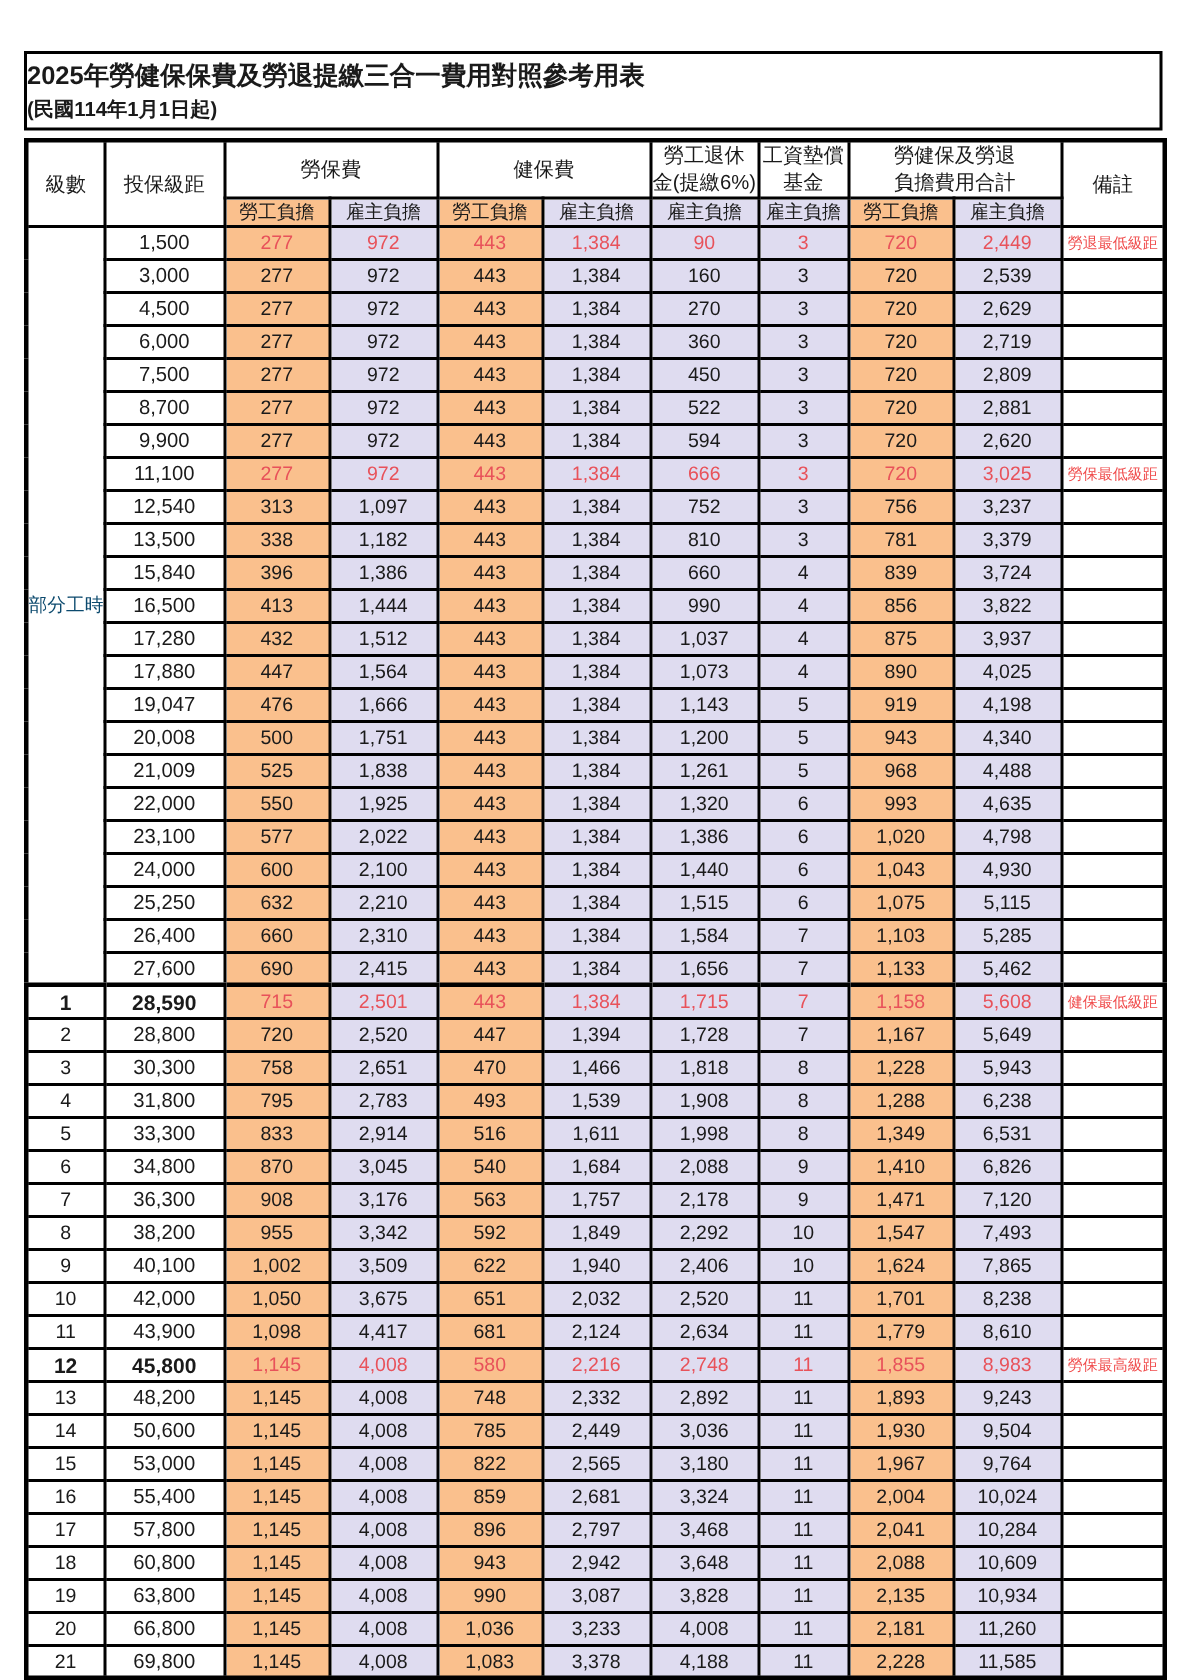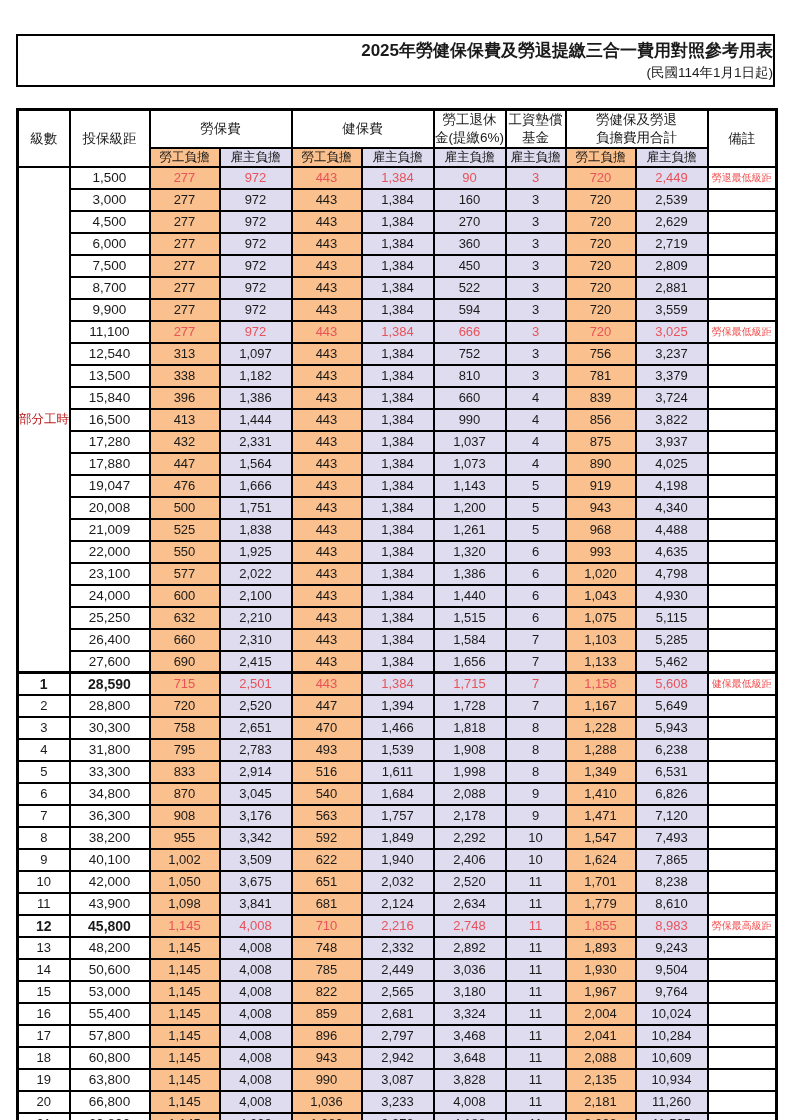--- a/index.html
+++ b/index.html
@@ -6,26 +6,26 @@
   html,body { margin:0; padding:0; background:#ffffff; }
   body {
     width:791px; height:1120px; overflow:hidden;
     font-family:"Liberation Sans","DejaVu Sans",sans-serif;
     color:#1a1a1a;
   }
   .page { padding:34px 16px 0 16px; }
 
   .title-box {
     border:2px solid #000;
-    text-align:right;
+    text-align:left;
     padding:3px 0 4px 0;
-    margin-bottom:21px;
+    margin-bottom:5px;
   }
   .title   { font-size:17px;  font-weight:700; line-height:1.45; }
-  .subtitle{ font-size:13.5px;font-weight:400; line-height:1.3; }
+  .subtitle{ font-size:13.5px;font-weight:700; line-height:1.3; }
 
   table.main {
     border-collapse:collapse;
     table-layout:fixed;
     width:759px;
     border:3px solid #000;
   }
   th, td {
     border:2px solid #000;
     text-align:center;
@@ -37,21 +37,21 @@
   }
   thead tr.h1 th { height:38px; font-weight:400; font-size:13.5px; line-height:1.3; }
   thead tr.h2 th { height:16px; font-weight:400; font-size:12.5px; }
   tbody td { height:22px; font-size:13px; }
 
   .emp { background:#FAC08D; }   
   .er  { background:#DFDCF0; }   
 
   td.c-bracket { font-size:13.5px;text-align:center; }
   td.c-remark  { font-size:10px; font-weight:400; color:#F04B4B; }
-  td.c-pt      { font-size:12.5px; color:#b91c1c; }
+  td.c-pt      { font-size:12.5px; color:#0c4a6e; }
 
   tr.red td.v  { color:#E8525A; }
   tr.bold td.c-level, tr.bold td.c-bracket { font-weight:700; font-size:14px; }
   tr.section td { border-top:3px solid #000; }
 </style>
 </head>
 <body>
 
 <div class="page">
 
@@ -181,21 +181,21 @@
         </tr>
         <tr>
           <td class="c-bracket">9,900</td>
           <td class="v emp">277</td>
           <td class="v er">972</td>
           <td class="v emp">443</td>
           <td class="v er">1,384</td>
           <td class="v er">594</td>
           <td class="v er">3</td>
           <td class="v emp">720</td>
-          <td class="v er">3,559</td>
+          <td class="v er">2,620</td>
           <td class="c-remark"></td>
         </tr>
         <tr class="red">
           <td class="c-bracket">11,100</td>
           <td class="v emp">277</td>
           <td class="v er">972</td>
           <td class="v emp">443</td>
           <td class="v er">1,384</td>
           <td class="v er">666</td>
           <td class="v er">3</td>
@@ -247,21 +247,21 @@
           <td class="v er">1,384</td>
           <td class="v er">990</td>
           <td class="v er">4</td>
           <td class="v emp">856</td>
           <td class="v er">3,822</td>
           <td class="c-remark"></td>
         </tr>
         <tr>
           <td class="c-bracket">17,280</td>
           <td class="v emp">432</td>
-          <td class="v er">2,331</td>
+          <td class="v er">1,512</td>
           <td class="v emp">443</td>
           <td class="v er">1,384</td>
           <td class="v er">1,037</td>
           <td class="v er">4</td>
           <td class="v emp">875</td>
           <td class="v er">3,937</td>
           <td class="c-remark"></td>
         </tr>
         <tr>
           <td class="c-bracket">17,880</td>
@@ -510,35 +510,35 @@
           <td class="v er">2,520</td>
           <td class="v er">11</td>
           <td class="v emp">1,701</td>
           <td class="v er">8,238</td>
           <td class="c-remark"></td>
         </tr>
         <tr>
           <td class="c-level">11</td>
           <td class="c-bracket">43,900</td>
           <td class="v emp">1,098</td>
-          <td class="v er">3,841</td>
+          <td class="v er">4,417</td>
           <td class="v emp">681</td>
           <td class="v er">2,124</td>
           <td class="v er">2,634</td>
           <td class="v er">11</td>
           <td class="v emp">1,779</td>
           <td class="v er">8,610</td>
           <td class="c-remark"></td>
         </tr>
         <tr class="red bold">
           <td class="c-level">12</td>
           <td class="c-bracket">45,800</td>
           <td class="v emp">1,145</td>
           <td class="v er">4,008</td>
-          <td class="v emp">710</td>
+          <td class="v emp">580</td>
           <td class="v er">2,216</td>
           <td class="v er">2,748</td>
           <td class="v er">11</td>
           <td class="v emp">1,855</td>
           <td class="v er">8,983</td>
           <td class="c-remark">勞保最高級距</td>
         </tr>
         <tr>
           <td class="c-level">13</td>
           <td class="c-bracket">48,200</td>

